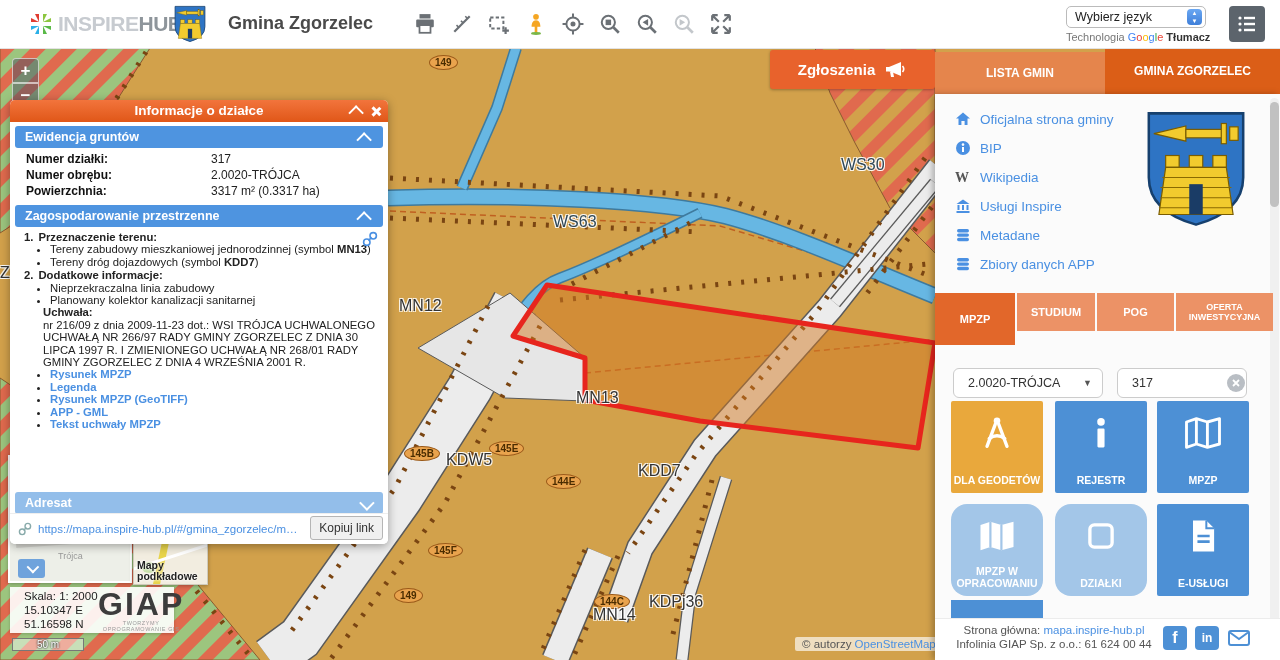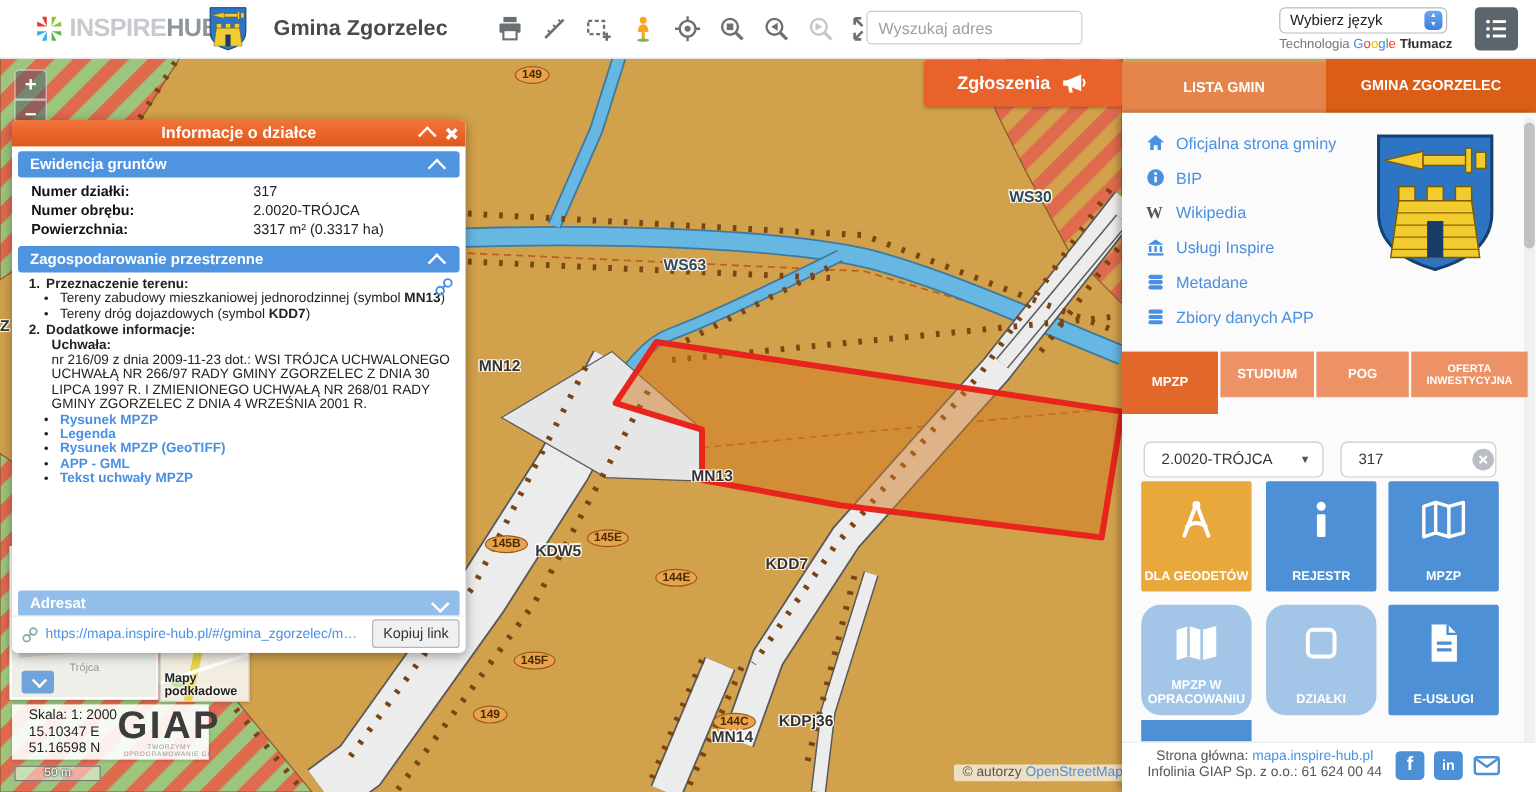--- a/index.html
+++ b/index.html
@@ -22,21 +22,21 @@
   .stepper{position:absolute;right:3px;top:2px;width:15px;height:16px;border-radius:4px;
     background:linear-gradient(#6aa7f2,#3f7fd9);color:#fff;font-size:6px;line-height:8px;text-align:center;}
   #translate-line{position:absolute;left:1066px;top:31px;font-size:11px;color:#777;}
   .gl0,.gl3{color:#4285F4}.gl1,.gl5{color:#EA4335}.gl2{color:#FBBC05}.gl4{color:#34A853}
   .trans-prod{color:#333;font-weight:bold;}
   #legend-btn{position:absolute;left:1229px;top:6px;width:36px;height:36px;background:#5c646c;
     border-radius:4px;display:flex;align-items:center;justify-content:center;cursor:pointer;}
 
   
   #map{position:absolute;top:48px;left:0;width:1280px;height:612px;background:#D2A14B;z-index:1;overflow:hidden;}
-  .mlabel{position:absolute;font-size:13px;font-weight:bold;color:#333;white-space:nowrap;
+  .mlabel{position:absolute;font-size:16px;font-weight:normal;color:#333;white-space:nowrap;
     text-shadow:-1px -1px 0 rgba(255,255,255,.85),1px -1px 0 rgba(255,255,255,.85),
     -1px 1px 0 rgba(255,255,255,.85),1px 1px 0 rgba(255,255,255,.85);}
   .mlabel.ws{color:#2f4858;}
   .mbadge{position:absolute;font-size:10px;font-weight:bold;color:#4a2c00;background:#E9A34D;
     border:1.5px solid #9a5a1a;border-radius:50%;padding:1px 5px;white-space:nowrap;}
   #zoomctl{position:absolute;left:12px;top:10px;width:27px;z-index:6;}
   .zbtn{width:27px;height:25px;background:rgba(85,88,100,0.55);border:1px solid rgba(255,255,255,.6);
     color:#fff;font-size:17px;font-weight:bold;text-align:center;line-height:24px;cursor:pointer;box-sizing:border-box;}
   .zbtn:first-child{border-radius:4px 4px 0 0;} .zbtn:last-child{border-radius:0 0 4px 4px;}
   #reports-btn{position:absolute;left:770px;top:2px;width:165px;height:39px;background:#E8622C;
@@ -325,20 +325,24 @@
         <span>Przeznaczenie terenu:</span>
       </div>
       <ul>
         <li><span>Tereny zabudowy mieszkaniowej jednorodzinnej (symbol </span><b>MN13</b><span>)</span></li>
         <li><span>Tereny dróg dojazdowych (symbol </span><b>KDD7</b><span>)</span></li>
       </ul>
       <div class="numrow">
         <span>2.</span>
         <span>Dodatkowe informacje:</span>
       </div>
+      <ul>
+        <li><span>Nieprzekraczalna linia zabudowy</span></li>
+        <li><span>Planowany kolektor kanalizacji sanitarnej</span></li>
+      </ul>
       <div class="rez"><b>Uchwała:</b></div>
       <div class="rez-text">nr 216/09 z dnia 2009-11-23 dot.: WSI TRÓJCA UCHWALONEGO UCHWAŁĄ NR 266/97 RADY GMINY ZGORZELEC Z DNIA 30 LIPCA 1997 R. I ZMIENIONEGO UCHWAŁĄ NR 268/01 RADY GMINY ZGORZELEC Z DNIA 4 WRZEŚNIA 2001 R.</div>
       <ul class="links" style="margin-left:14px;">
         <li><span>Rysunek MPZP</span></li>
         <li><span>Legenda</span></li>
         <li><span>Rysunek MPZP (GeoTIFF)</span></li>
         <li><span>APP - GML</span></li>
         <li><span>Tekst uchwały MPZP</span></li>
       </ul>
     </div>
@@ -608,21 +612,20 @@
       <div class="tool-icon">
           <svg width="22" height="22" viewBox="0 0 20 20" fill="none" stroke="#6b7075" stroke-width="2">
             <path d="M8,8 L2,2 M2,2 V7 M2,2 H7"></path>
             <path d="M12,8 L18,2 M18,2 V7 M18,2 H13"></path>
             <path d="M8,12 L2,18 M2,18 V13 M2,18 H7"></path>
             <path d="M12,12 L18,18 M18,18 V13 M18,18 H13"></path>
           </svg>
         </div>
     </div>
 
-    <input id="searchbox" placeholder="Wyszukaj adres" style="">
 
     <div id="langsel">
       <span>Wybierz język</span>
       <span class="stepper">▲<br>▼</span>
     </div>
     <div id="translate-line">
       <span>Technologia</span>
       <span class="gl0">G</span><span class="gl1">o</span><span class="gl2">o</span><span class="gl3">g</span><span class="gl4">l</span><span class="gl5">e</span>
       <span class="trans-prod">Tłumacz</span>
     </div>

